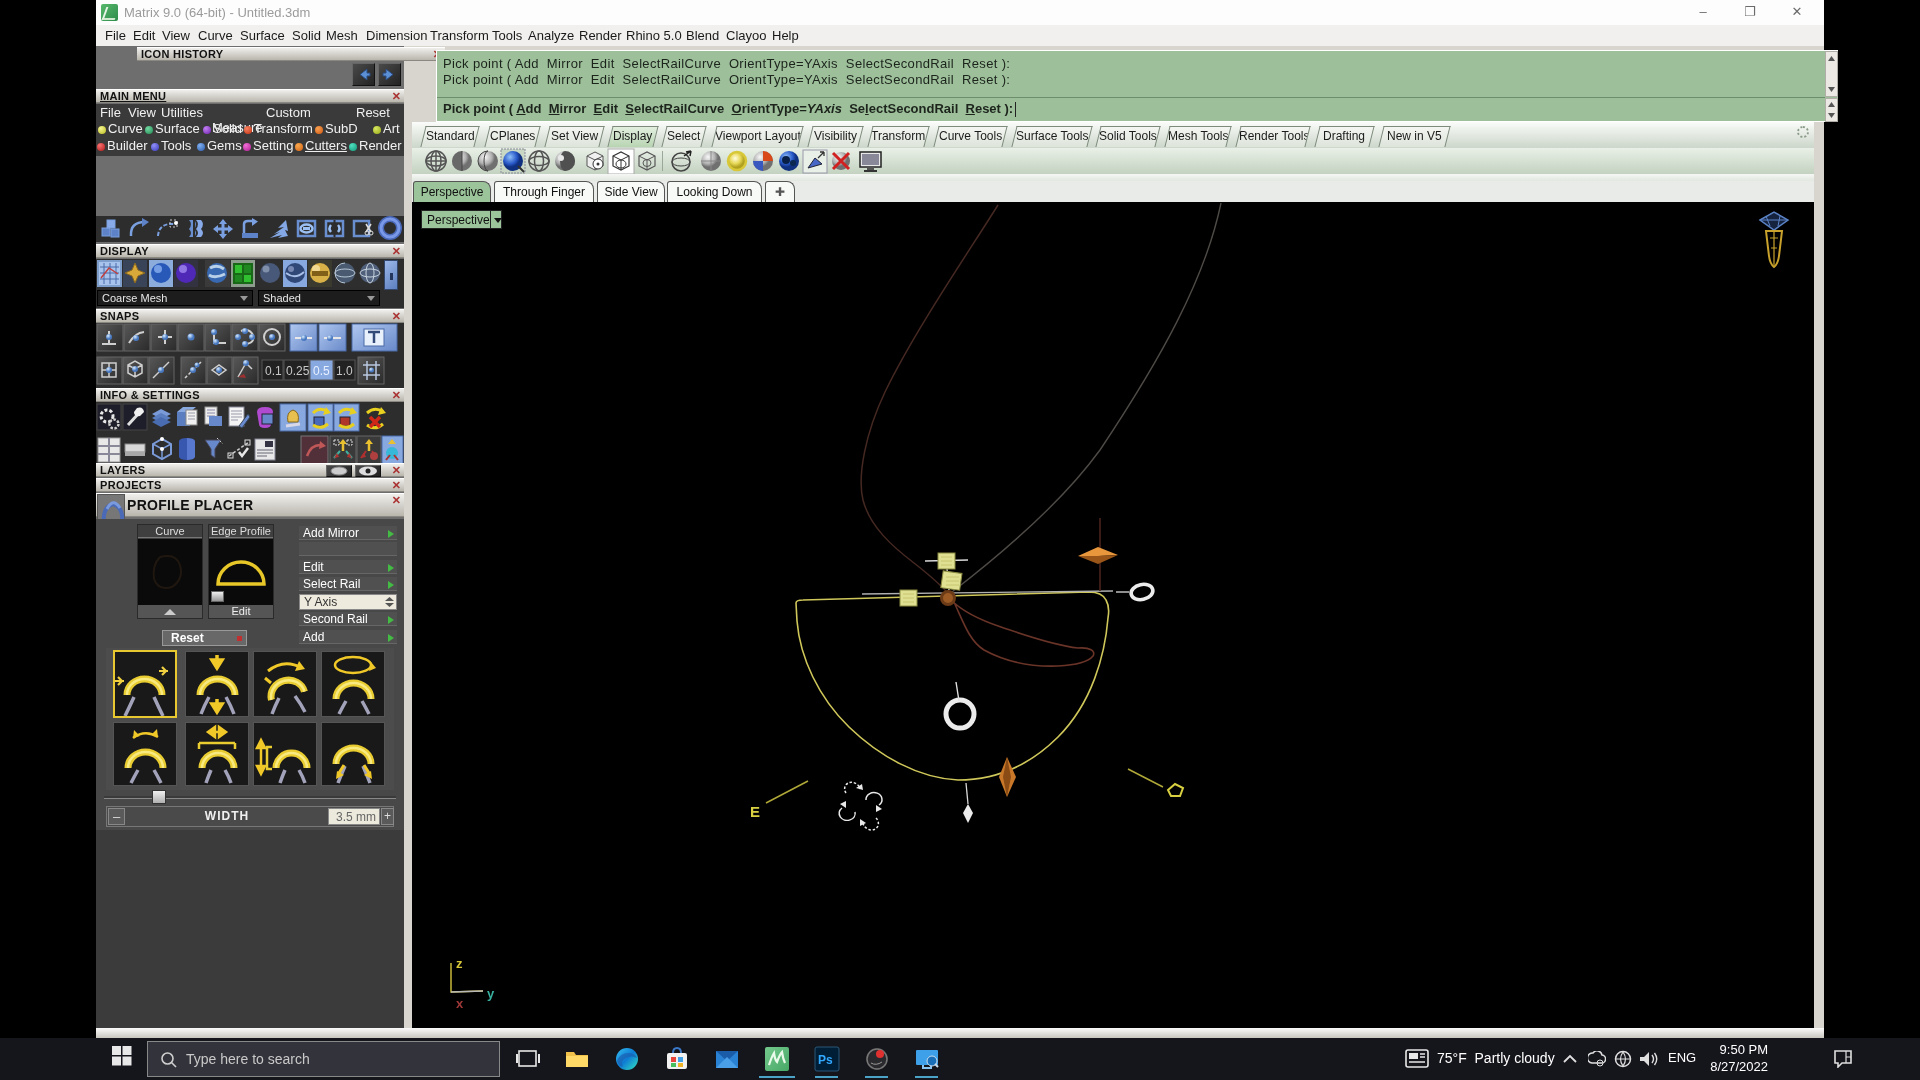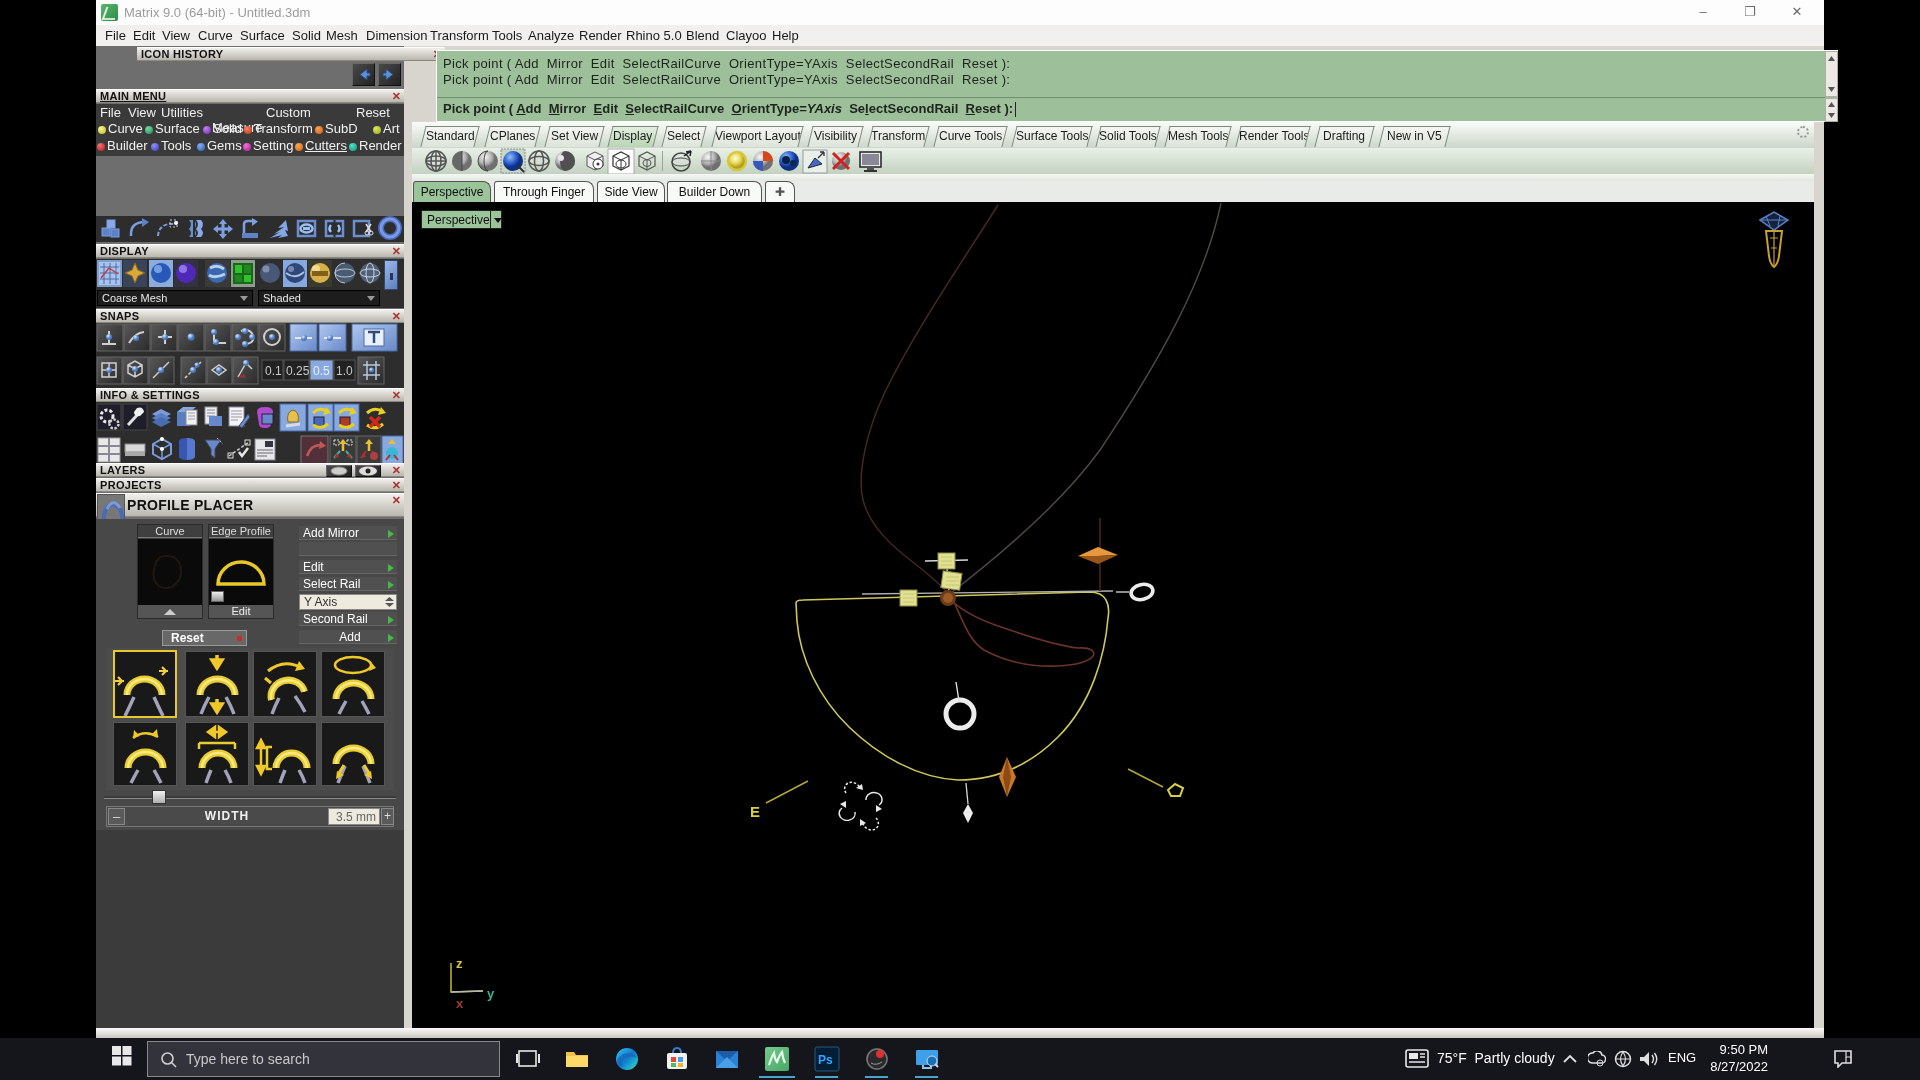--- a/index.html
+++ b/index.html
@@ -506,21 +506,21 @@
         <div class="abs" style="left:0;top:80px;width:64px;height:13px;background:#555;color:#eee;font-size:11px;text-align:center;line-height:12px;">Edit</div>
       </div>
       <div class="pprow garrow" style="top:7px;">Add Mirror</div>
       <div class="pprow" style="top:23px;"></div>
       <div class="pprow garrow" style="top:41px;">Edit</div>
       <div class="pprow garrow" style="top:58px;">Select Rail</div>
       <div class="abs" style="left:203px;top:75px;width:98px;height:16px;background:#eeeadd;border:1px solid #888;color:#333;font-size:12px;line-height:14px;padding-left:4px;">Y Axis<svg style="position:absolute;right:1px;top:1px;" width="11" height="12">
               <path d="M5.5 1 L10 5 L1 5 Z M5.5 11 L10 7 L1 7 Z" fill="#555"></path>
             </svg></div>
       <div class="pprow garrow" style="top:93px;">Second Rail</div>
-      <div class="pprow garrow" style="top:111px;text-align:center;">Add</div>
+      <div class="pprow garrow" style="top:111px;">Add</div>
       <div class="abs" style="left:66px;top:111px;width:85px;height:16px;background:#686868;border:1px solid #999;color:#fff;font-size:12px;font-weight:bold;line-height:14px;padding-left:8px;">Reset<div class="abs" style="right:4px;top:5px;width:5px;height:5px;background:#c03030;"></div></div>
       <div class="abs" style="left:10px;top:129px;width:288px;height:142px;background:#4c4c4c;"></div>
       <div id="thumbs">
       <div class="thumb" style="left:17px;top:131px;border:2px solid #e8c830;height:68px;">
         <svg width="60" height="64">
                 <g transform="translate(-1,4)">
                   <path d="M20 41 Q15 52 11 60 M40 41 Q45 52 49 60" stroke="#a2a2ba" stroke-width="3.5" fill="none"></path>
                   <path d="M13 39 A17.5 16 0 0 1 48 39" fill="none" stroke="#e8cc30" stroke-width="7"></path>
                   <path d="M13 39 A17.5 16 0 0 1 48 39" fill="none" stroke="#f8ea80" stroke-width="2.5"></path>
                   <path d="M4 29 l4 -4 M4 21 l4 4 M1 25 h9 M48 19 l4 -4 M48 11 l4 4 M45 15 h9" stroke="#f0d040" stroke-width="2.2"></path>
@@ -729,21 +729,21 @@
             <rect x="8" y="17" width="7" height="3" fill="#555"></rect>
             <rect x="5" y="20" width="13" height="2" fill="#333"></rect>
           </g>
     </svg>
   </div>
   <div class="vstrip"></div>
   <div class="vptabs" id="vptabs">
     <div class="vtab sel" style="left:1px;width:78px;">Perspective</div>
     <div class="vtab" style="left:82px;width:100px;">Through Finger</div>
     <div class="vtab" style="left:185px;width:68px;">Side View</div>
-    <div class="vtab" style="left:255px;width:95px;">Builder Down</div>
+    <div class="vtab" style="left:255px;width:95px;">Looking Down</div>
     <div class="vtab" style="left:353px;width:30px;color:#555;">✚</div>
   </div>
   <div class="viewport" id="viewport">
     <svg width="1402" height="826" viewBox="412 202 1402 826" style="position:absolute;left:0;top:0;">
       <path d="M1221,203 C1205,280 1160,360 1100,450 C1060,505 1000,555 952,592" fill="none" stroke="#4e4a46" stroke-width="1.4"></path>
       <path d="M998,205 C970,250 915,330 885,392 C866,432 857,475 863,500 C870,527 893,547 914,563 C932,577 945,589 952,598" fill="none" stroke="#452822" stroke-width="1.5"></path>
           <path d="M952,598 C962,618 968,640 984,650 C1006,662 1032,667 1058,666 C1077,665 1089,661 1093,656 C1096,651 1090,647 1078,648 C1052,645 1022,634 1001,627 C980,620 962,611 951,600" fill="none" stroke="#6a3428" stroke-width="1.6"></path>
       <path d="M796,603 Q796,600 803,600 L1089,592 Q1102,592 1106,600 Q1110,607 1108,618 C1105,655 1092,703 1058,737 C1030,765 996,780 958,780 C918,778 879,756 849,727 C819,698 800,658 797,621 Z" fill="none" stroke="#cfc75a" stroke-width="1.6"></path>
       <path d="M862,594 L1113,591" stroke="#b0b0b0" stroke-width="1.3"></path>
       <path d="M925,561 L968,560" stroke="#d8d8d8" stroke-width="1.6"></path>

